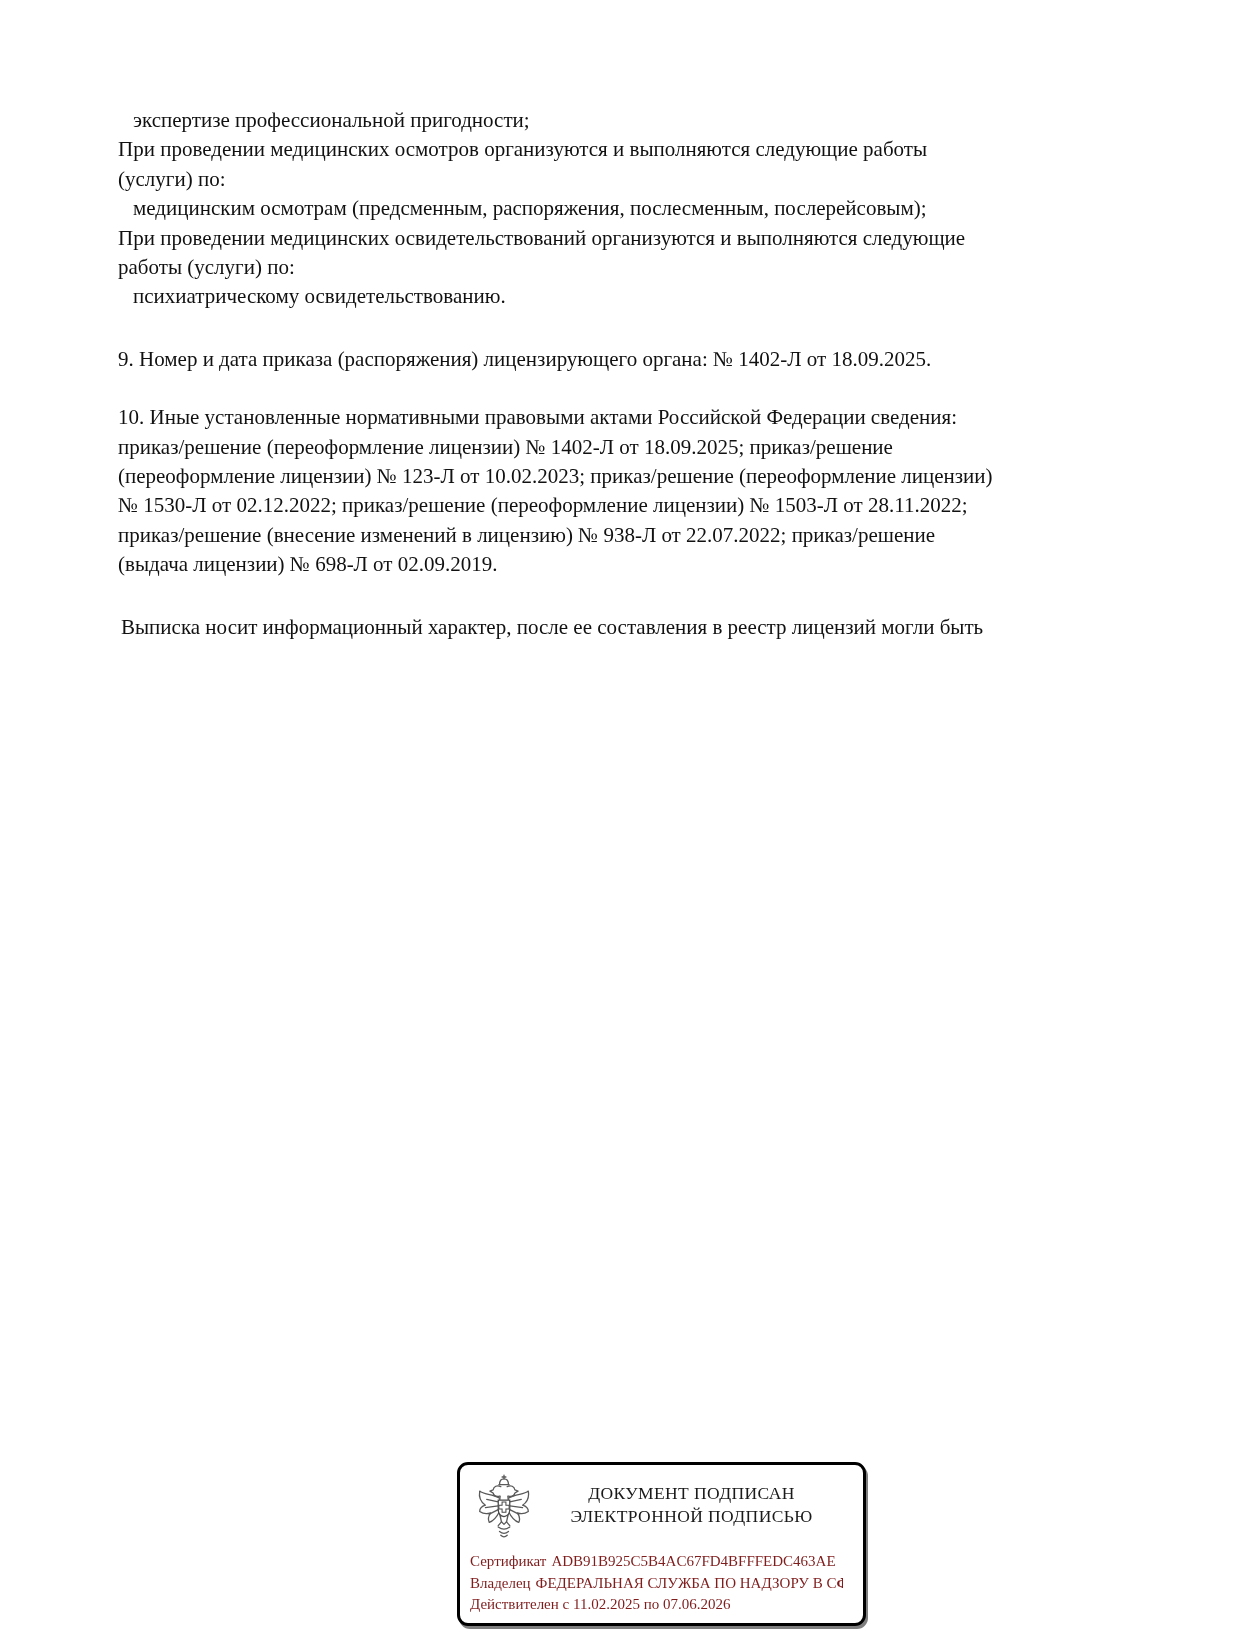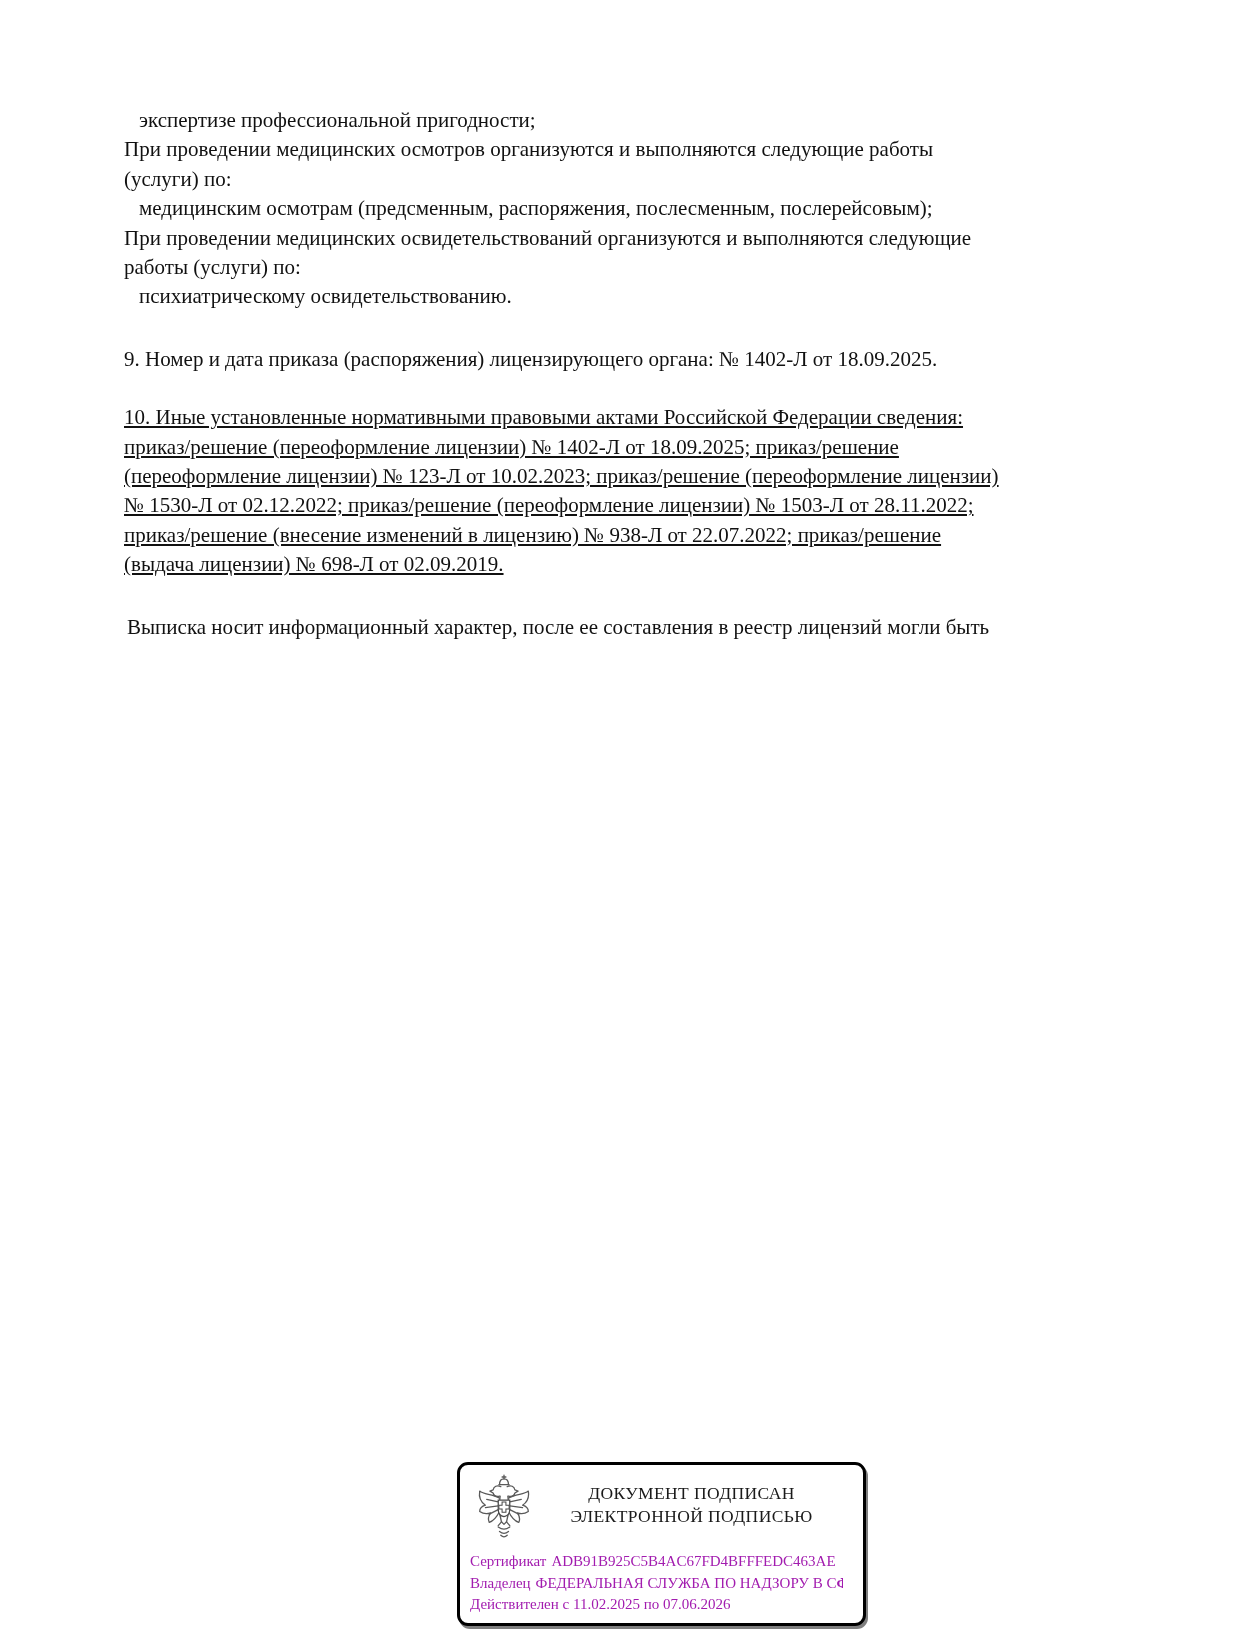--- a/index.html
+++ b/index.html
@@ -3,45 +3,45 @@
 <meta charset="utf-8">
 <style>
   html, body { margin:0; padding:0; }
   body {
     width:1240px; height:1650px; position:relative;
     background:#ffffff; color:#111111;
     font-family:"Liberation Serif","DejaVu Serif",serif;
     overflow:hidden;
   }
   .doc {
-    position:absolute; left:124px; top:106px; width:1092px;
+    position:absolute; left:118px; top:106px; width:1092px;
     font-size:21px;
   }
   .line { height:29.4px; line-height:29.4px; white-space:pre; }
   .indent { padding-left:15px; }
   .para-services  { margin:0 0 33px 0; }
   .para-9         { margin:0 0 29px 0; }
-  .para-10        { margin:0 0 34px 0;text-decoration:underline; }
+  .para-10        { margin:0 0 34px 0; }
   .para-disclaimer{ margin:3px; }
 
   
   .stamp {
     position:absolute; left:457px; top:1462px;
     width:403px; height:158px; background:#fff;
     border:3px solid #000; border-radius:11px;
     box-shadow:2px 3px 0 rgba(0,0,0,0.5);
     overflow:hidden;
   }
   .stamp-header { display:flex; align-items:flex-start; padding:7px 16px 0 12px; }
   .emblem { width:64px; height:74px; flex:0 0 auto; }
   .stamp-titles {
     flex:1 1 auto; text-align:center; padding-top:10px;
     font-size:17.5px; line-height:23px; letter-spacing:0.4px; color:#1a1a1a;
   }
-  .stamp-info { padding:5px 6px 0 10px; font-size:15px; line-height:21.5px; color:#a21caf; }
+  .stamp-info { padding:5px 6px 0 10px; font-size:15px; line-height:21.5px; color:#7f1d1d; }
   .stamp-row { white-space:nowrap; overflow:hidden; }
   .lbl { margin-right:5px; }
   .owner-value { font-weight:normal;margin-top:28px; }
   .clip-frag {
     display:inline-block; width:7px; overflow:hidden;
     font-weight:bold; white-space:nowrap; vertical-align:bottom;
   }
 </style>
 </head>
 <body>

